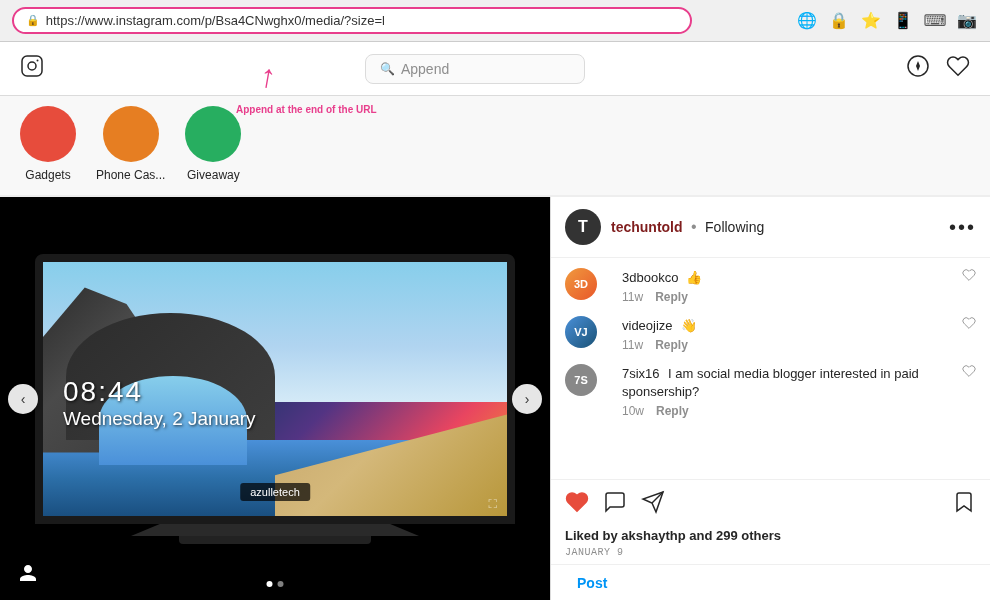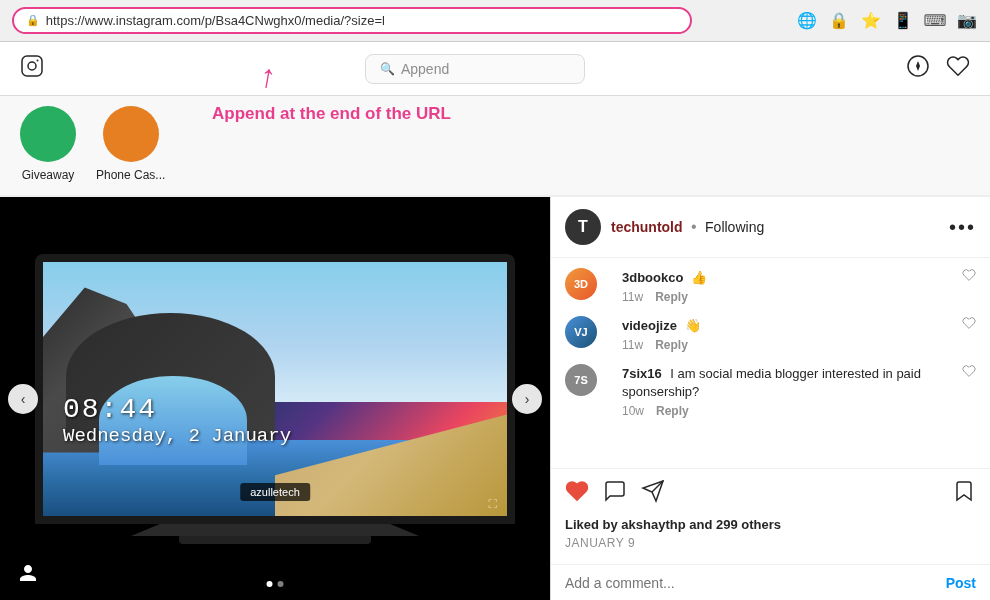--- a/index.html
+++ b/index.html
@@ -216,25 +216,24 @@
       bottom: 20%;
       left: 12%;
       width: 32%;
       height: 35%;
       background: linear-gradient(180deg, #87CEEB 0%, #4a90d9 100%);
       border-radius: 50% 50% 0 0;
     }
 
     .tv-time {
       position: absolute;
-      bottom: 69px;
+      bottom: 86px;
       left: 20px;
       color: #fff;
       text-shadow: 1px 1px 3px rgba(0,0,0,0.8);
-      font-family: Liberation Mono, monospace;
     }
     .tv-time .time {
       font-size: 28px;
       font-weight: 300;
       letter-spacing: 2px;
     }
     .tv-time .date {
       font-size: 19px;
       font-weight: 300;
     }
@@ -393,21 +392,21 @@
       justify-content: center;
       font-size: 11px;
       font-weight: 700;
       color: #fff;
     }
     .comment-avatar.orange-bg { background: linear-gradient(135deg, #f09a3e, #e8572a); }
     .comment-avatar.blue-bg { background: linear-gradient(135deg, #4a90d9, #1a5276); }
     .comment-avatar.gray-bg { background: #888; }
     .comment-content { flex: 1; }
     .comment-username {
-      font-weight: 700;
+      font-weight: 400;
       font-size: 13px;
       color: #262626;
     }
     .comment-text {
       font-size: 13px;
       color: #262626;
       margin-left: 4px;
     }
     .comment-meta {
       display: flex;
@@ -449,25 +448,25 @@
     }
     .action-icon.heart { color: #e74c3c; }
     .action-icon.bookmark { margin-left: auto; }
     .likes-text {
       font-size: 13px;
       font-weight: 600;
       color: #262626;
       margin-bottom: 4px;
     }
     .post-date {
-      font-size: 12px;
+      font-size: 10px;
       color: #8e8e8e;
       text-transform: uppercase;
       letter-spacing: 0.5px;
-      margin-bottom: 8px;
+      font-family: Liberation Mono, monospace;
     }
 
     
     .add-comment {
       display: flex;
       align-items: center;
       border-top: 1px solid #efefef;
       padding: 10px 14px;
     }
     .comment-input {
@@ -527,33 +526,37 @@
       <svg width="24" height="24" viewBox="0 0 24 24" fill="none" stroke="#262626" stroke-width="1.5">
         <path d="M20.84 4.61a5.5 5.5 0 0 0-7.78 0L12 5.67l-1.06-1.06a5.5 5.5 0 0 0-7.78 7.78l1.06 1.06L12 21.23l7.78-7.78 1.06-1.06a5.5 5.5 0 0 0 0-7.78z"></path>
       </svg>
     </div>
   </div>
 </div>
 
 <div style="position:relative; background:#f8f8f8; border-bottom:1px solid #eee;">
   <div class="story-row">
     <div class="story-item">
-      <div class="story-circle green"></div>
-      <span class="story-label">Giveaway</span>
+      <div class="story-circle red"></div>
+      <span class="story-label">Gadgets</span>
     </div>
     <div class="story-item">
       <div class="story-circle orange"></div>
       <span class="story-label">Phone Cas...</span>
     </div>
+    <div class="story-item">
+      <div class="story-circle green"></div>
+      <span class="story-label">Giveaway</span>
+    </div>
   </div>
 
   <div style="position:absolute; top:-38px; left:260px; z-index:20;">
     <div style="color:#e83e8c; font-size:32px; transform: rotate(10deg) scaleX(-1); display:inline-block;">↑</div>
   </div>
-  <div style="position:absolute; top:8px; left:212px; z-index:20; color:#e83e8c; font-weight:800; font-size:17px; white-space:nowrap;">Append at the end of the URL</div>
+  <div style="position:absolute; top:8px; left:236px; z-index:20; color:#e83e8c; font-weight:800; font-size:10px; white-space:nowrap;">Append at the end of the URL</div>
 </div>
 
 <div class="main-content">
 
   <div class="post-image-area">
     <div class="tv-container">
       <div class="tv-screen">
         <div class="scene">
           <div class="sky"></div>
           <div class="sea"></div>
@@ -676,17 +679,16 @@
           <svg width="24" height="24" viewBox="0 0 24 24" fill="none" stroke="#262626" stroke-width="1.5">
             <path d="M19 21l-7-5-7 5V5a2 2 0 0 1 2-2h10a2 2 0 0 1 2 2z"></path>
           </svg>
         </div>
       </div>
       <div class="likes-text">Liked by akshaythp and 299 others</div>
       <div class="post-date">January 9</div>
     </div>
 
     <div class="add-comment">
-      <input class="comment-input" type="text" placeholder="Add a comment..." style="">
       <span class="post-btn">Post</span>
     </div>
   </div>
 </div>
 
 </body></html>

